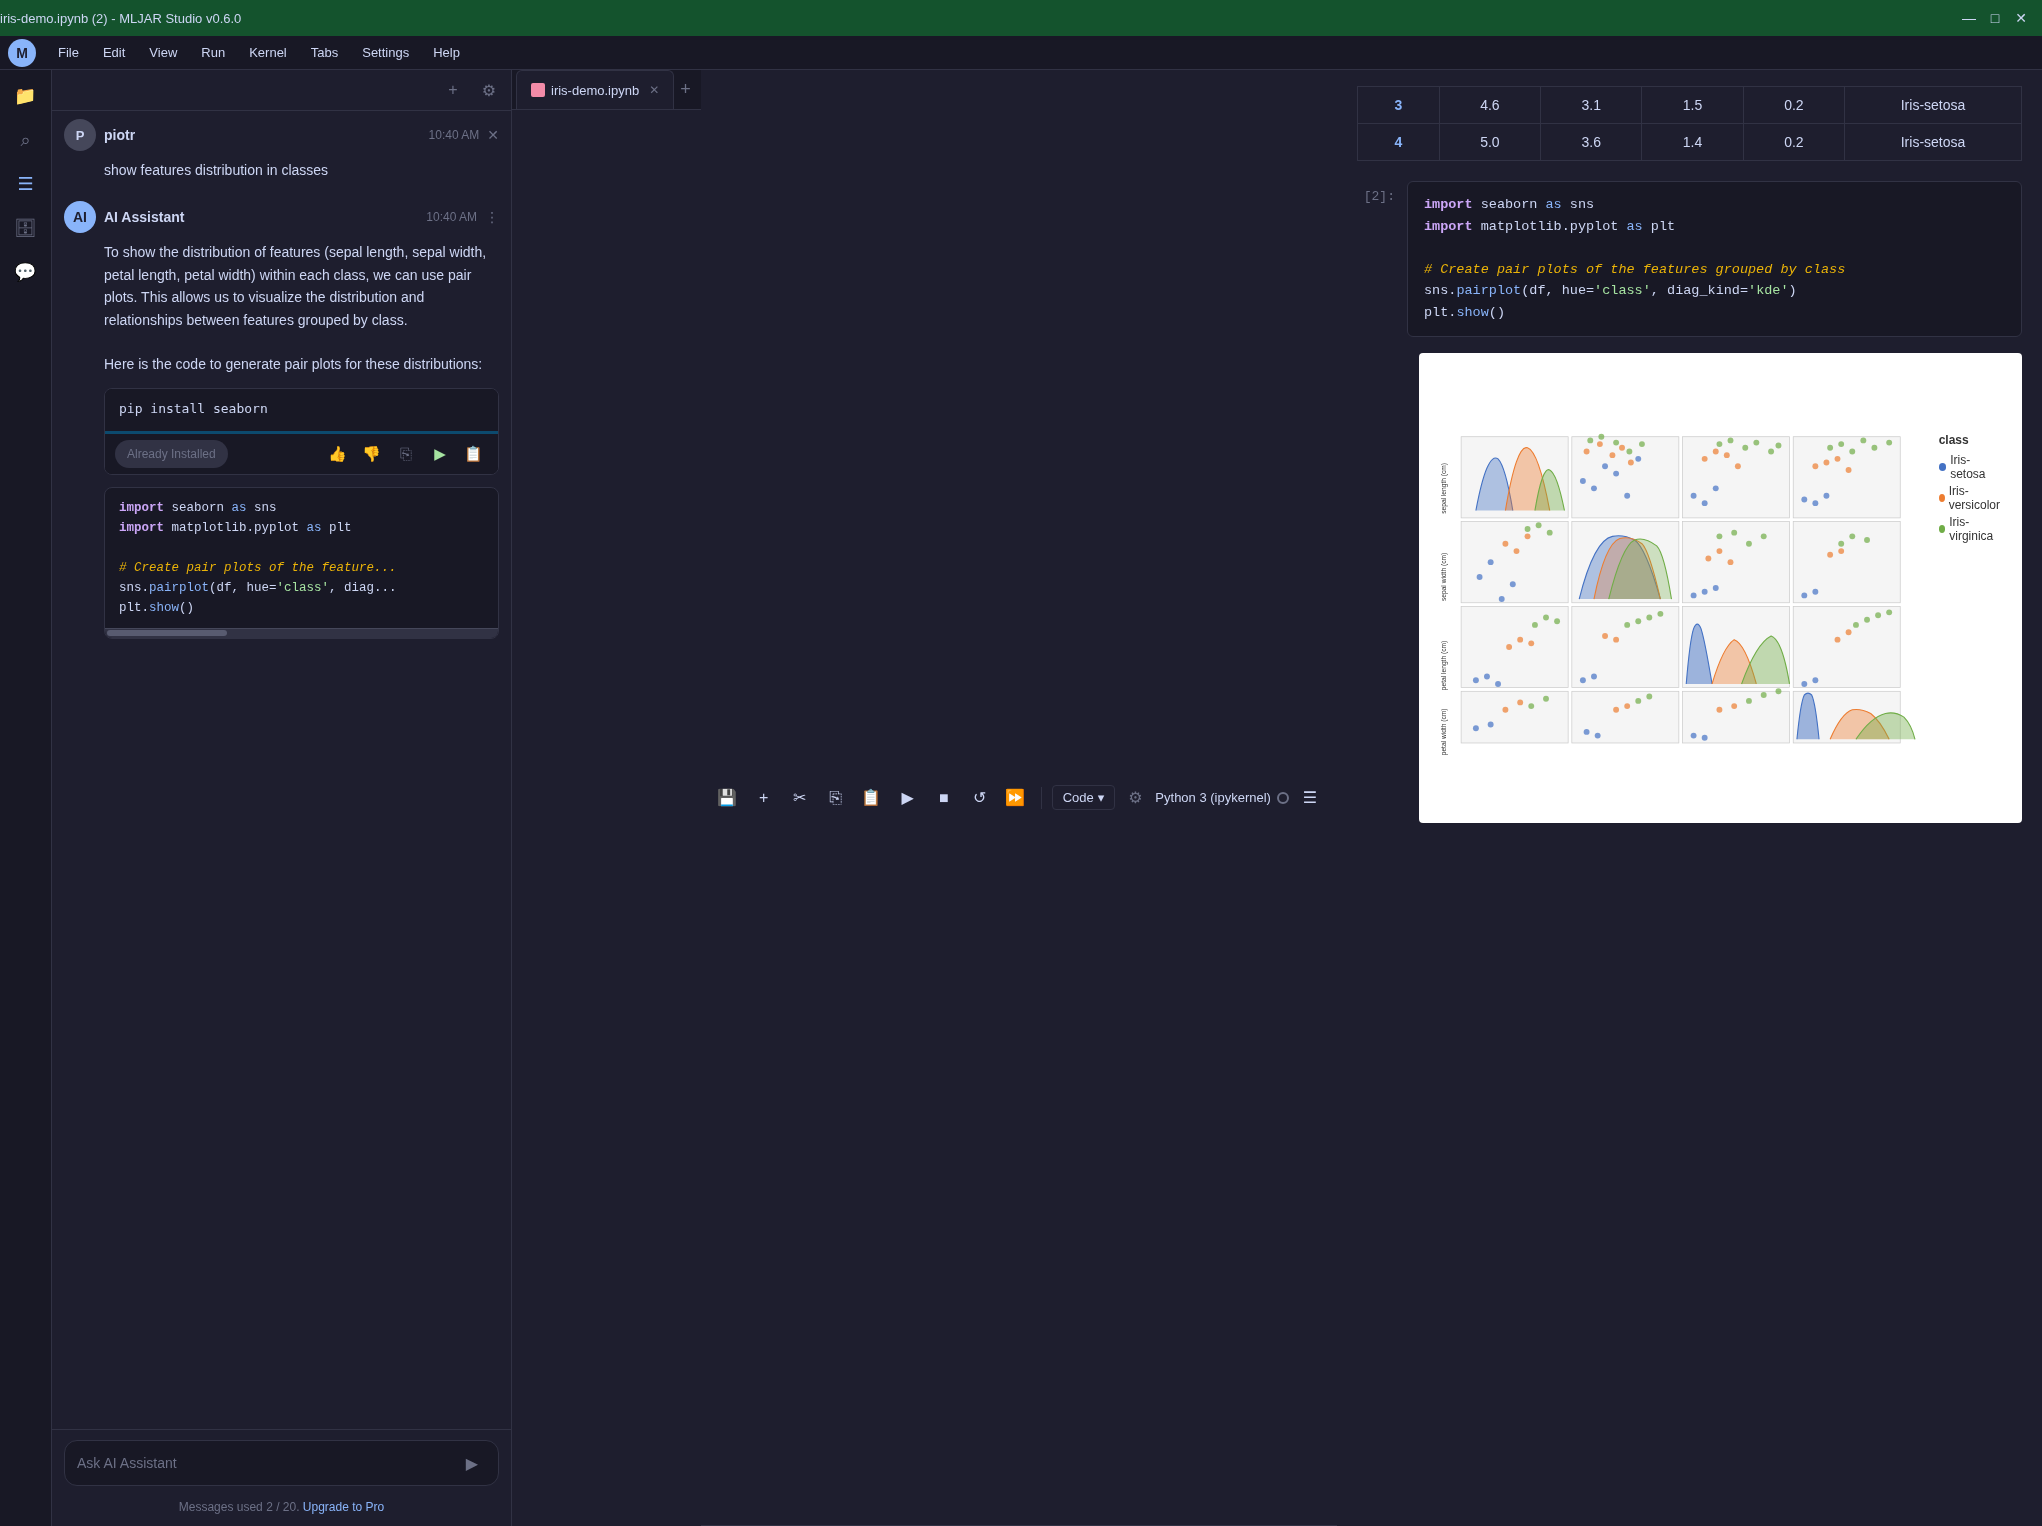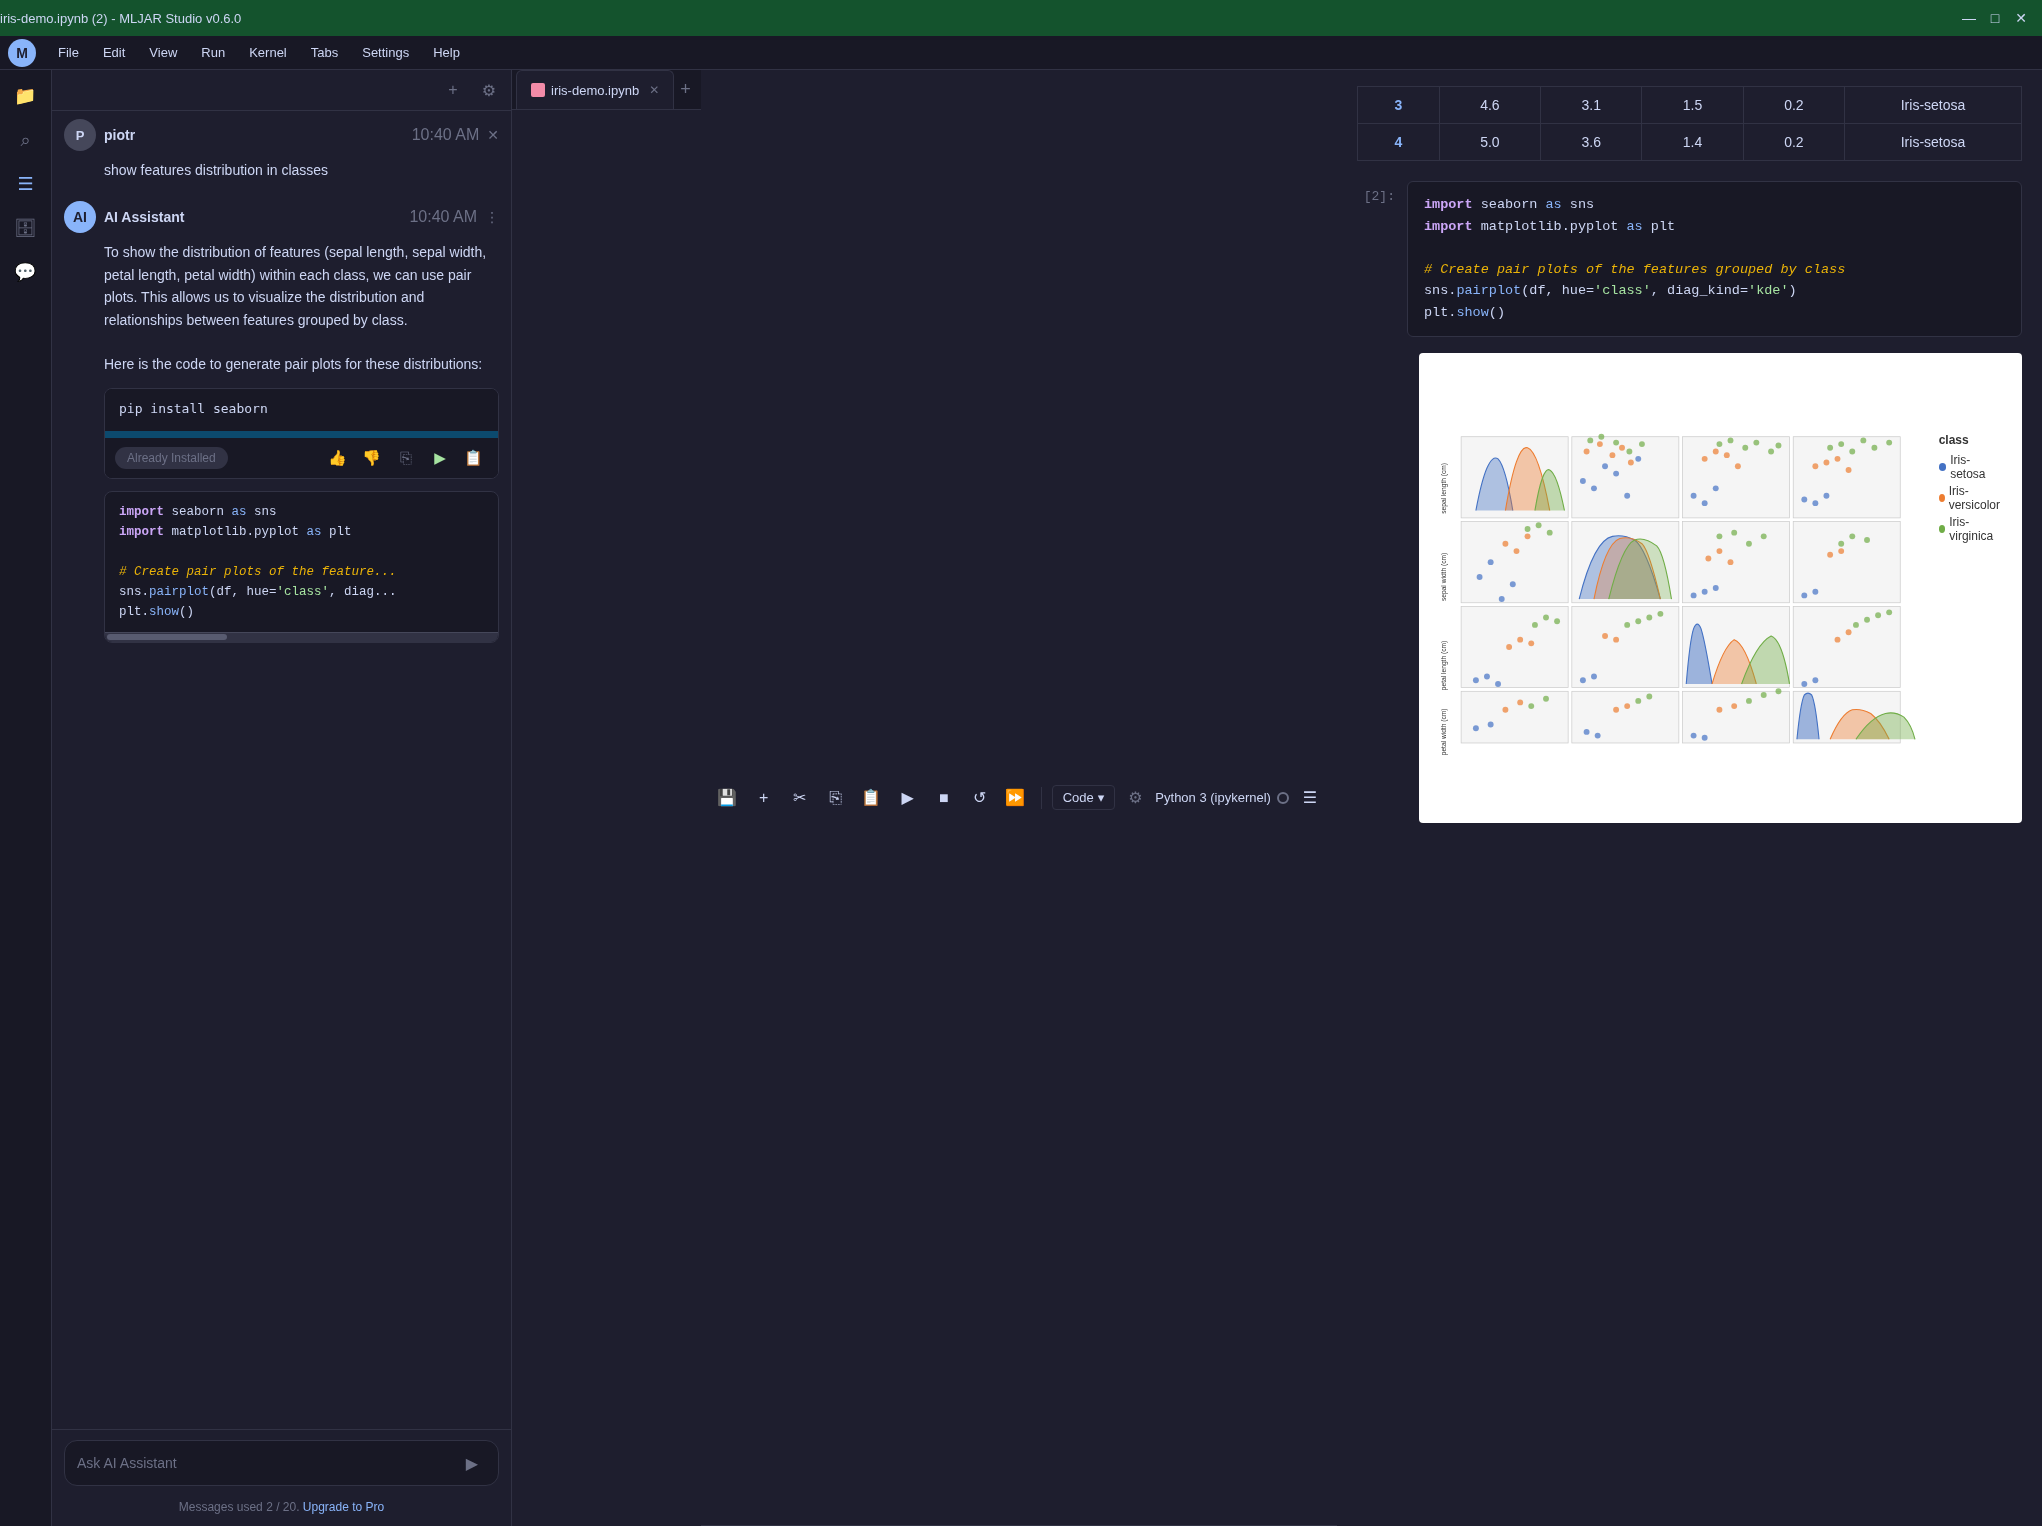--- a/index.html
+++ b/index.html
@@ -148,21 +148,21 @@
       display: flex;
       align-items: center;
       justify-content: center;
       font-weight: bold;
       font-size: 13px;
       flex-shrink: 0;
     }
     .avatar-user { background: #45475a; color: #cdd6f4; }
     .avatar-ai { background: #89b4fa; color: #1e1e2e; }
     .message-sender { font-weight: 600; font-size: 14px; }
-    .message-time { color: #6c7086; font-size: 16px; margin-left: auto; }
+    .message-time { color: #6c7086; font-size: 12px; margin-left: auto; }
     .message-close { color: #6c7086; cursor: pointer; font-size: 14px; }
     .message-content { font-size: 14px; line-height: 1.6; color: #cdd6f4; padding-left: 40px; }
 
     
     .chat-code-block {
       background: #181825;
       border: 1px solid #313244;
       border-radius: 8px;
       margin: 12px 0;
       overflow: hidden;
@@ -170,24 +170,23 @@
     .chat-code-content {
       padding: 10px 14px;
       font-family: 'Courier New', monospace;
       font-size: 13px;
       color: #cdd6f4;
       background: #181825;
       overflow-x: auto;
     }
     .chat-code-actions {
       display: flex;
-      align-items: center;
       padding: 6px 10px;
       gap: 8px;
-      border-top: 7px solid #0c4a6e;
+      border-top: 3px solid #0c4a6e;
       background: #181825;
     }
     .already-installed-btn {
       background: #313244;
       border: none;
       border-radius: 14px;
       padding: 4px 12px;
       font-size: 12px;
       color: #6c7086;
       cursor: pointer;

